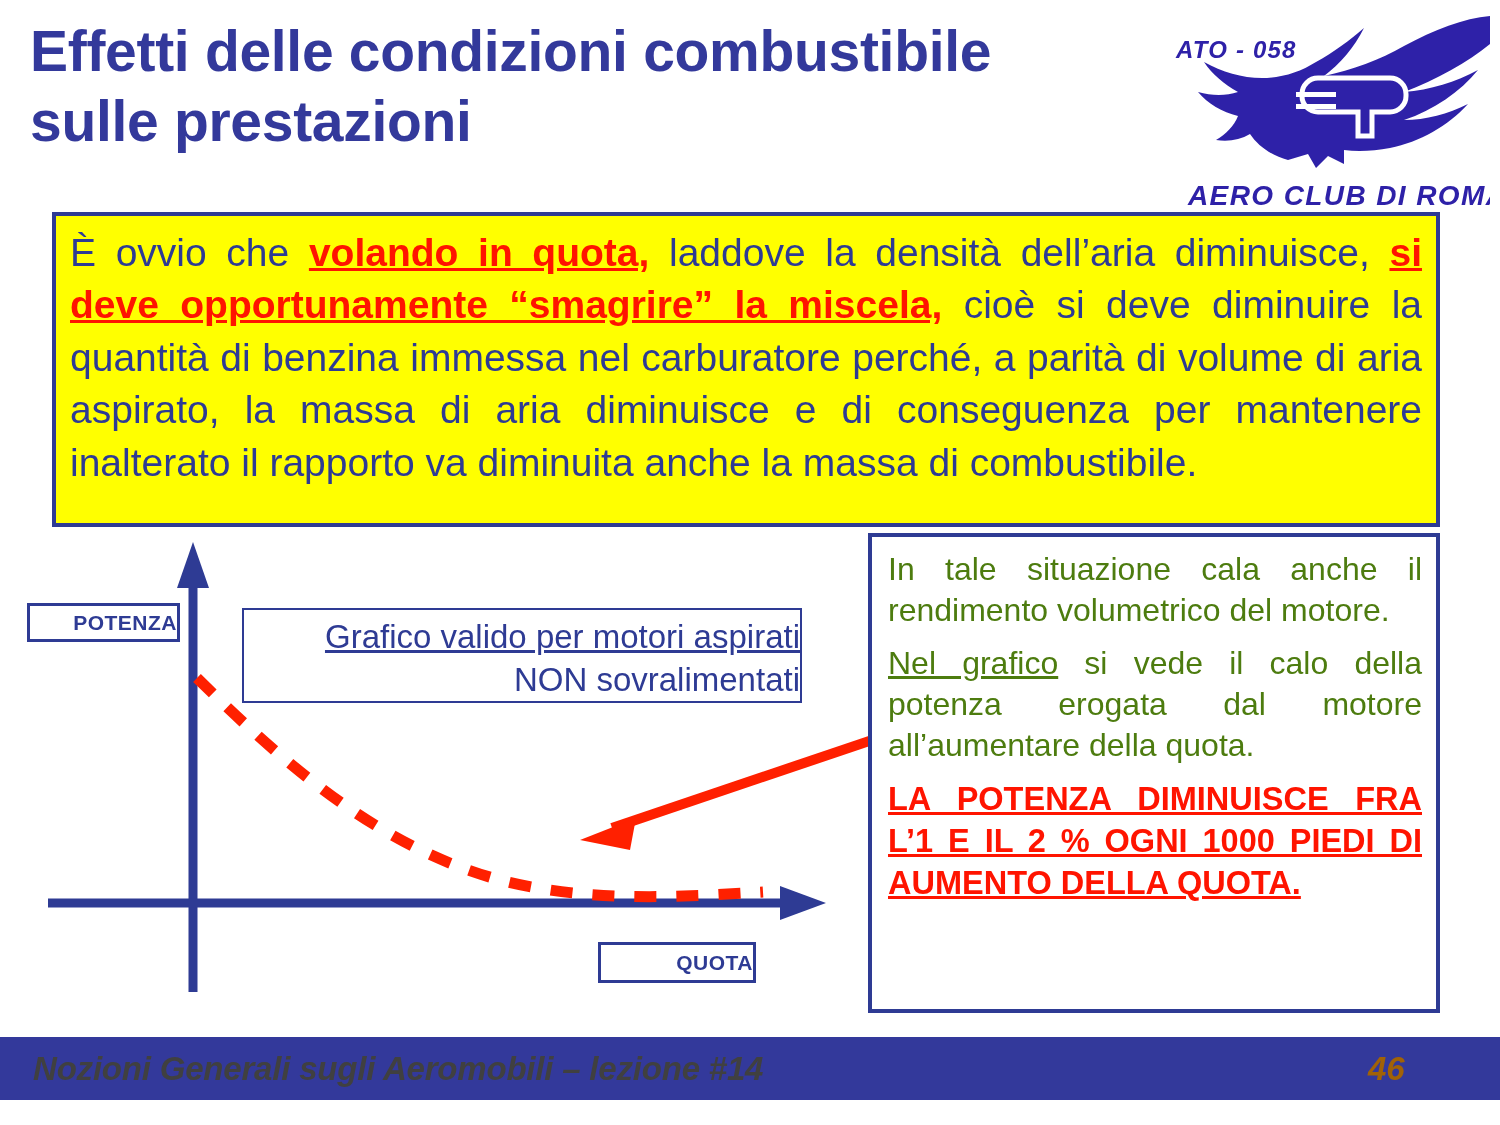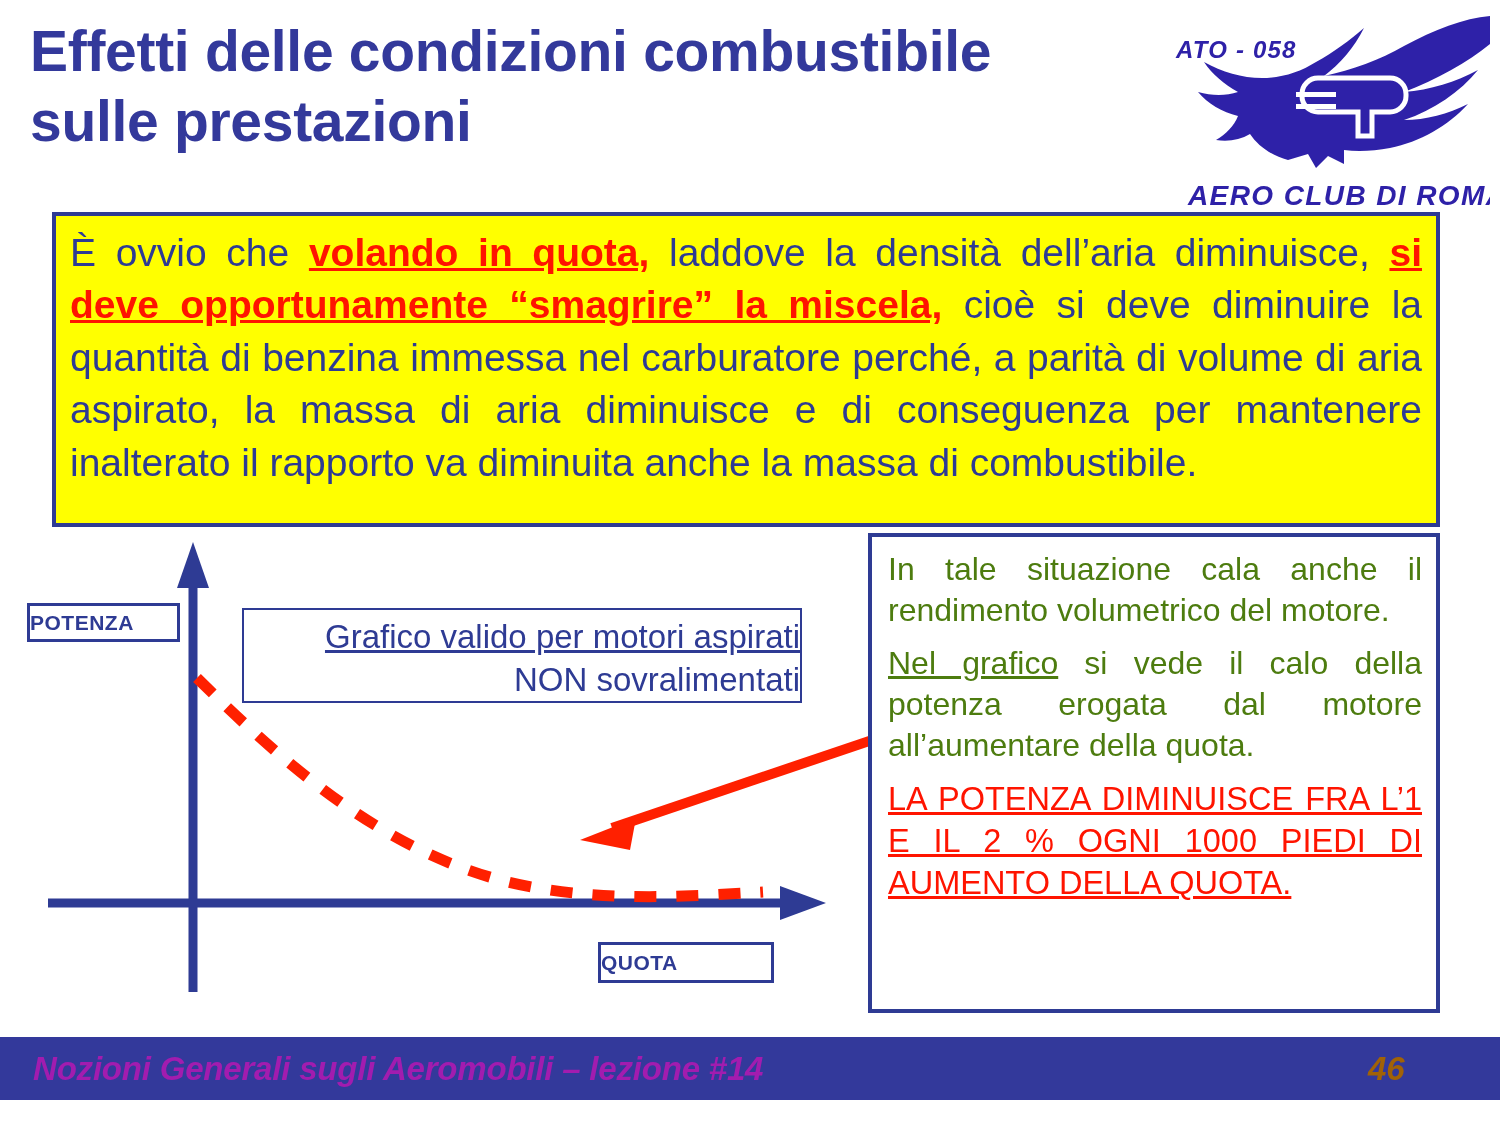--- a/index.html
+++ b/index.html
@@ -82,33 +82,33 @@
   .axis-label-box {
     position: absolute;
     border: 3px solid #2e3b94;
     background: #ffffff;
     box-sizing: border-box;
     color: #2e3b94;
     font-weight: bold;
     font-size: 21px;
     display: flex;
     align-items: center;
-    justify-content: flex-start;
+    justify-content: flex-end;
     letter-spacing: 0.5px;
   }
   #potenza-box {
     left: 27px;
     top: 603px;
     width: 153px;
     height: 39px;
   }
   #quota-box {
     left: 598px;
     top: 942px;
-    width: 176px;
+    width: 158px;
     height: 41px;
   }
 
   #grafico-box {
     position: absolute;
     left: 242px;
     top: 608px;
     width: 560px;
     height: 95px;
     border: 2px solid #2e3b94;
@@ -139,21 +139,21 @@
     font-size: 32px;
     line-height: 1.28;
     color: #4d7c0f;
     text-align: justify;
     text-justify: inter-word;
   }
   #note-box p.last { margin-bottom: 0; }
   #note-box .u { text-decoration: underline; }
   #note-box p.alert {
     color: #ff1400;
-    font-weight: normal;
+    font-weight: bold;
     text-decoration: underline;
     font-size: 32.5px;
     line-height: 1.3;
   }
 
   
   #footer-bar {
     position: absolute;
     left: 0;
     top: 1037px;
@@ -161,21 +161,21 @@
     height: 63px;
     background: #33399b;
   }
   #footer-left {
     position: absolute;
     left: 33px;
     top: 1050px;
     font-size: 33px;
     font-weight: bold;
     font-style: italic;
-    color: #a21caf;
+    color: #404040;
     letter-spacing: -0.2px;
   }
   #footer-page {
     position: absolute;
     left: 1368px;
     top: 1050px;
     font-size: 33px;
     font-weight: bold;
     font-style: italic;
     color: #a16207;

